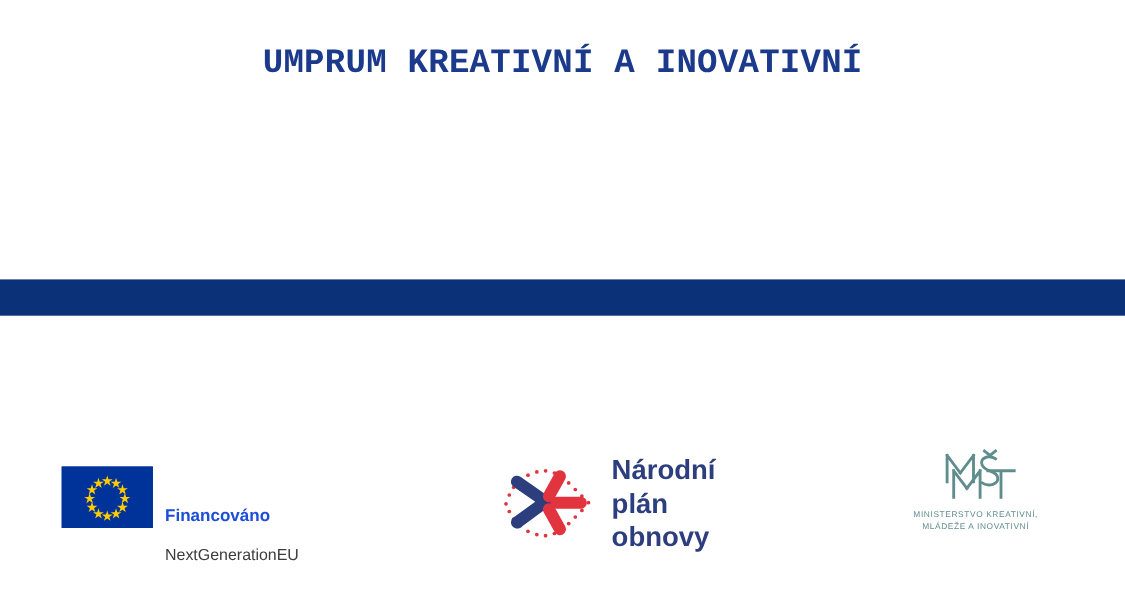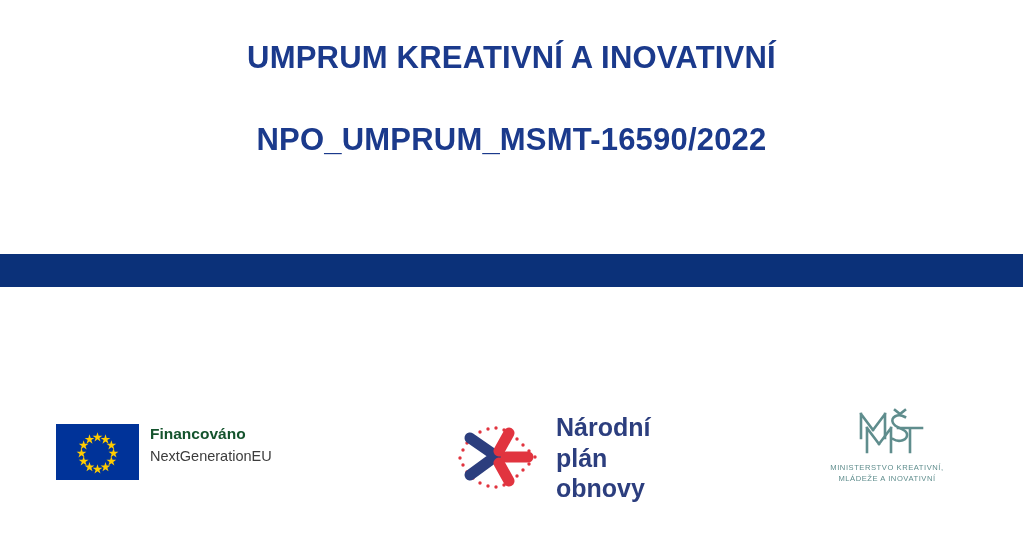--- a/index.html
+++ b/index.html
@@ -20,21 +20,21 @@
 
   
   .title-block {
     position: absolute;
     left: 0;
     top: 40px;
     width: 1023px;
     text-align: center;
   }
   .title-line {
-    font-family: Liberation Sans, sans-serif;
+    font-family: Liberation Mono, monospace;
     font-weight: bold;
     font-size: 31px;
     letter-spacing: 0.2px;
     color: #1b3a8c;
     line-height: 1.15;
     white-space: nowrap;
   }
   .title-line-1 { margin-bottom: 46px; }
 
   
@@ -73,31 +73,32 @@
   }
   .eu-flag svg { display: block; }
   .eu-text {
     margin-left: 11px;
     padding-top: 1px;
   }
   .eu-text-main {
     font-family: "Liberation Sans", sans-serif;
     font-weight: bold;
     font-size: 15.5px;
-    color: #14532d;
+    color: #1d4ed8;
     line-height: 1.22;
     white-space: nowrap;
+    margin-top: 36px;
   }
   .eu-text-sub {
     font-family: "Liberation Sans", sans-serif;
     font-weight: normal;
     font-size: 14.5px;
     color: #3c3c3c;
     line-height: 1.3;
-    margin-top: 3px;
+    margin-top: 16px;
     white-space: nowrap;
   }
 
   
   .npo-logo {
     position: absolute;
     left: 452px;
     top: 16px;
     display: flex;
     align-items: center;
@@ -133,21 +134,20 @@
   }
   .msmt-text div { white-space: nowrap; }
 </style>
 </head>
 <body>
 
 <div class="slide">
 
   <div class="title-block">
     <div class="title-line title-line-1">UMPRUM KREATIVNÍ A INOVATIVNÍ</div>
-    <div class="title-line title-line-2">NPO_UMPRUM_MSMT-16590/2022</div>
   </div>
 
   <div class="blue-band"></div>
 
   <div class="logo-strip">
 
     <div class="eu-logo">
       <div class="eu-flag">
         <svg width="83" height="56" viewBox="0 0 83 56" aria-hidden="true">
           <rect x="0" y="0" width="83" height="56" fill="#003399"></rect>

